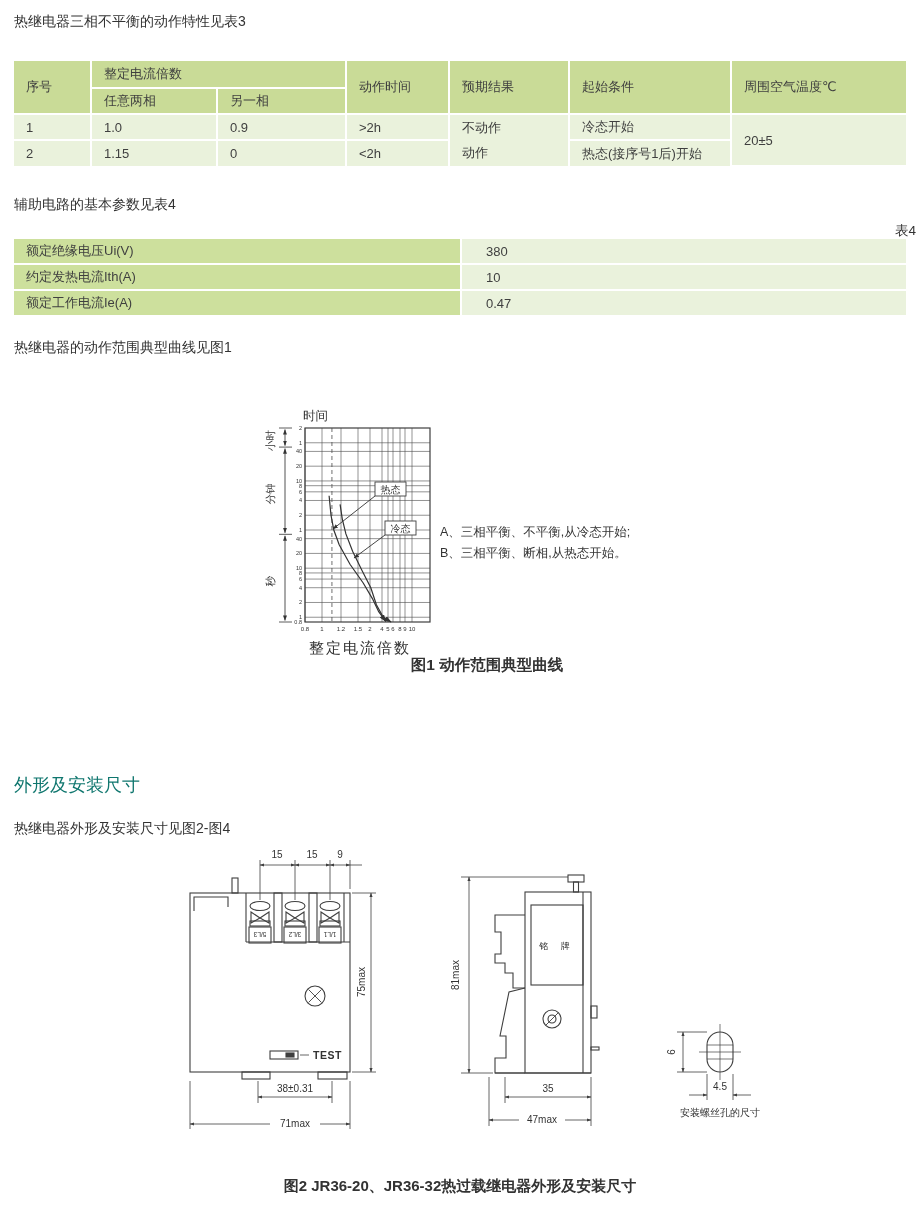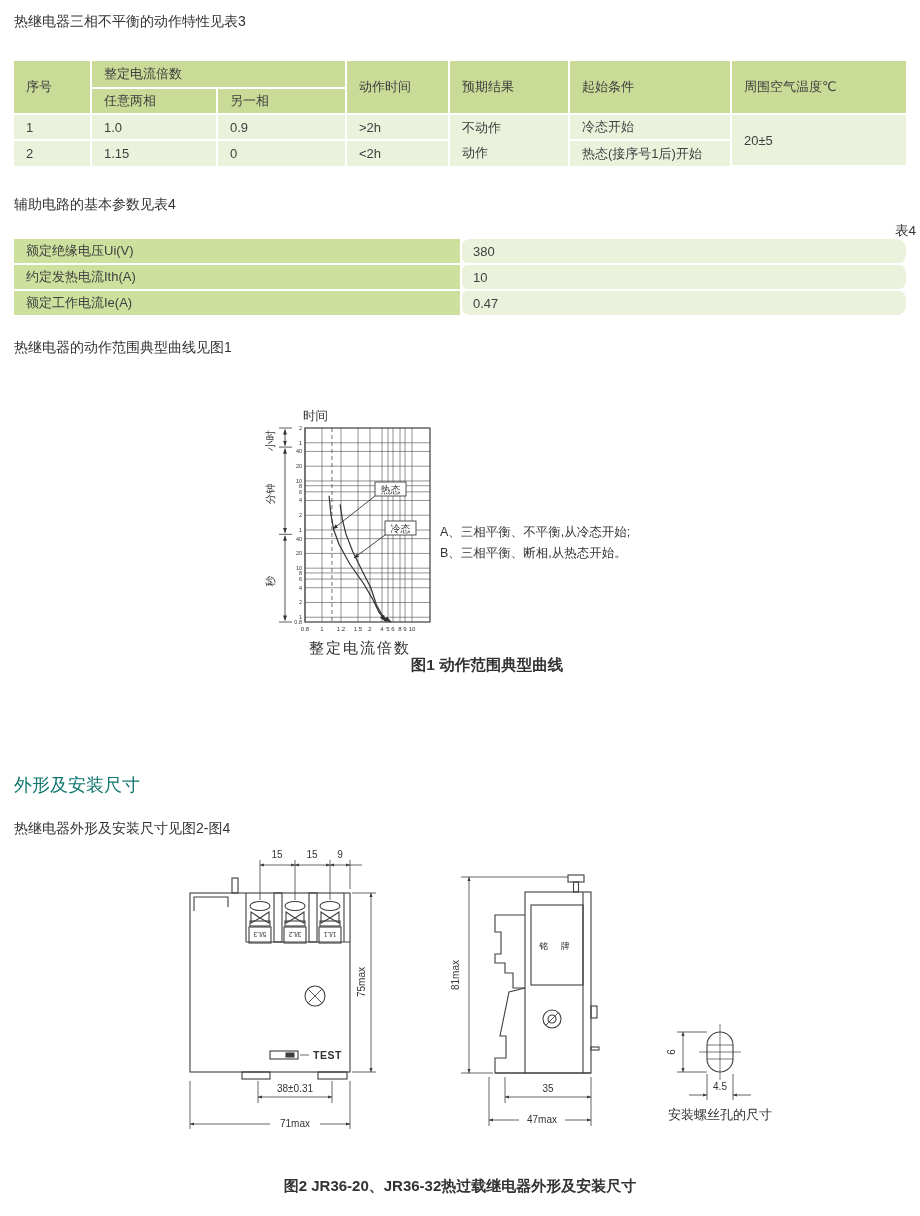--- a/index.html
+++ b/index.html
@@ -15,27 +15,27 @@
       vertical-align:middle;padding:0 6px 0 12px;
       border-right:2px solid #fff;border-bottom:2px solid #fff;}
   .t3 th{background:#c9db97;}
   .t3 td{background:#eaf2dc;}
   .t3 .h1{height:27px;} .t3 .h2{height:26px;} .t3 .r{height:26px;}
   .t3 .lastcol{border-right:none;}
   .t3 tbody tr:last-child td{border-bottom:none;}
   .t3 td.noline{border-bottom:none;}
   .t4 td{height:24px;}
   .t4 .lbl{background:#cde09d;margin-left:16px;}
-  .t4 .val{background:#eaf2dc;border-right:none;padding-left:11px;border-radius:9px;}
+  .t4 .val{background:#eaf2dc;border-right:none;padding-left:24px;}
   .t4 tr:last-child td{border-bottom:none;}
   
   svg text{font-family:"Liberation Sans","DejaVu Sans",sans-serif;fill:#333;}
   .dim{font-size:10px;}
   .tiny{font-size:6.5px;}
-  .cap{font-size:13px;color:#333;text-align:center;}
+  .cap{font-size:10px;color:#333;text-align:center;}
   .fig-cap{font-size:15px;font-weight:600;color:#333;text-align:center;}
 </style>
 </head>
 <body>
 
 <div class="page">
 
   <div class="abs para" style="left:14px;top:13px;">热继电器三相不平衡的动作特性见表3</div>
 
   <table class="abs t3" style="left:14px;top:61px;width:892px;">

